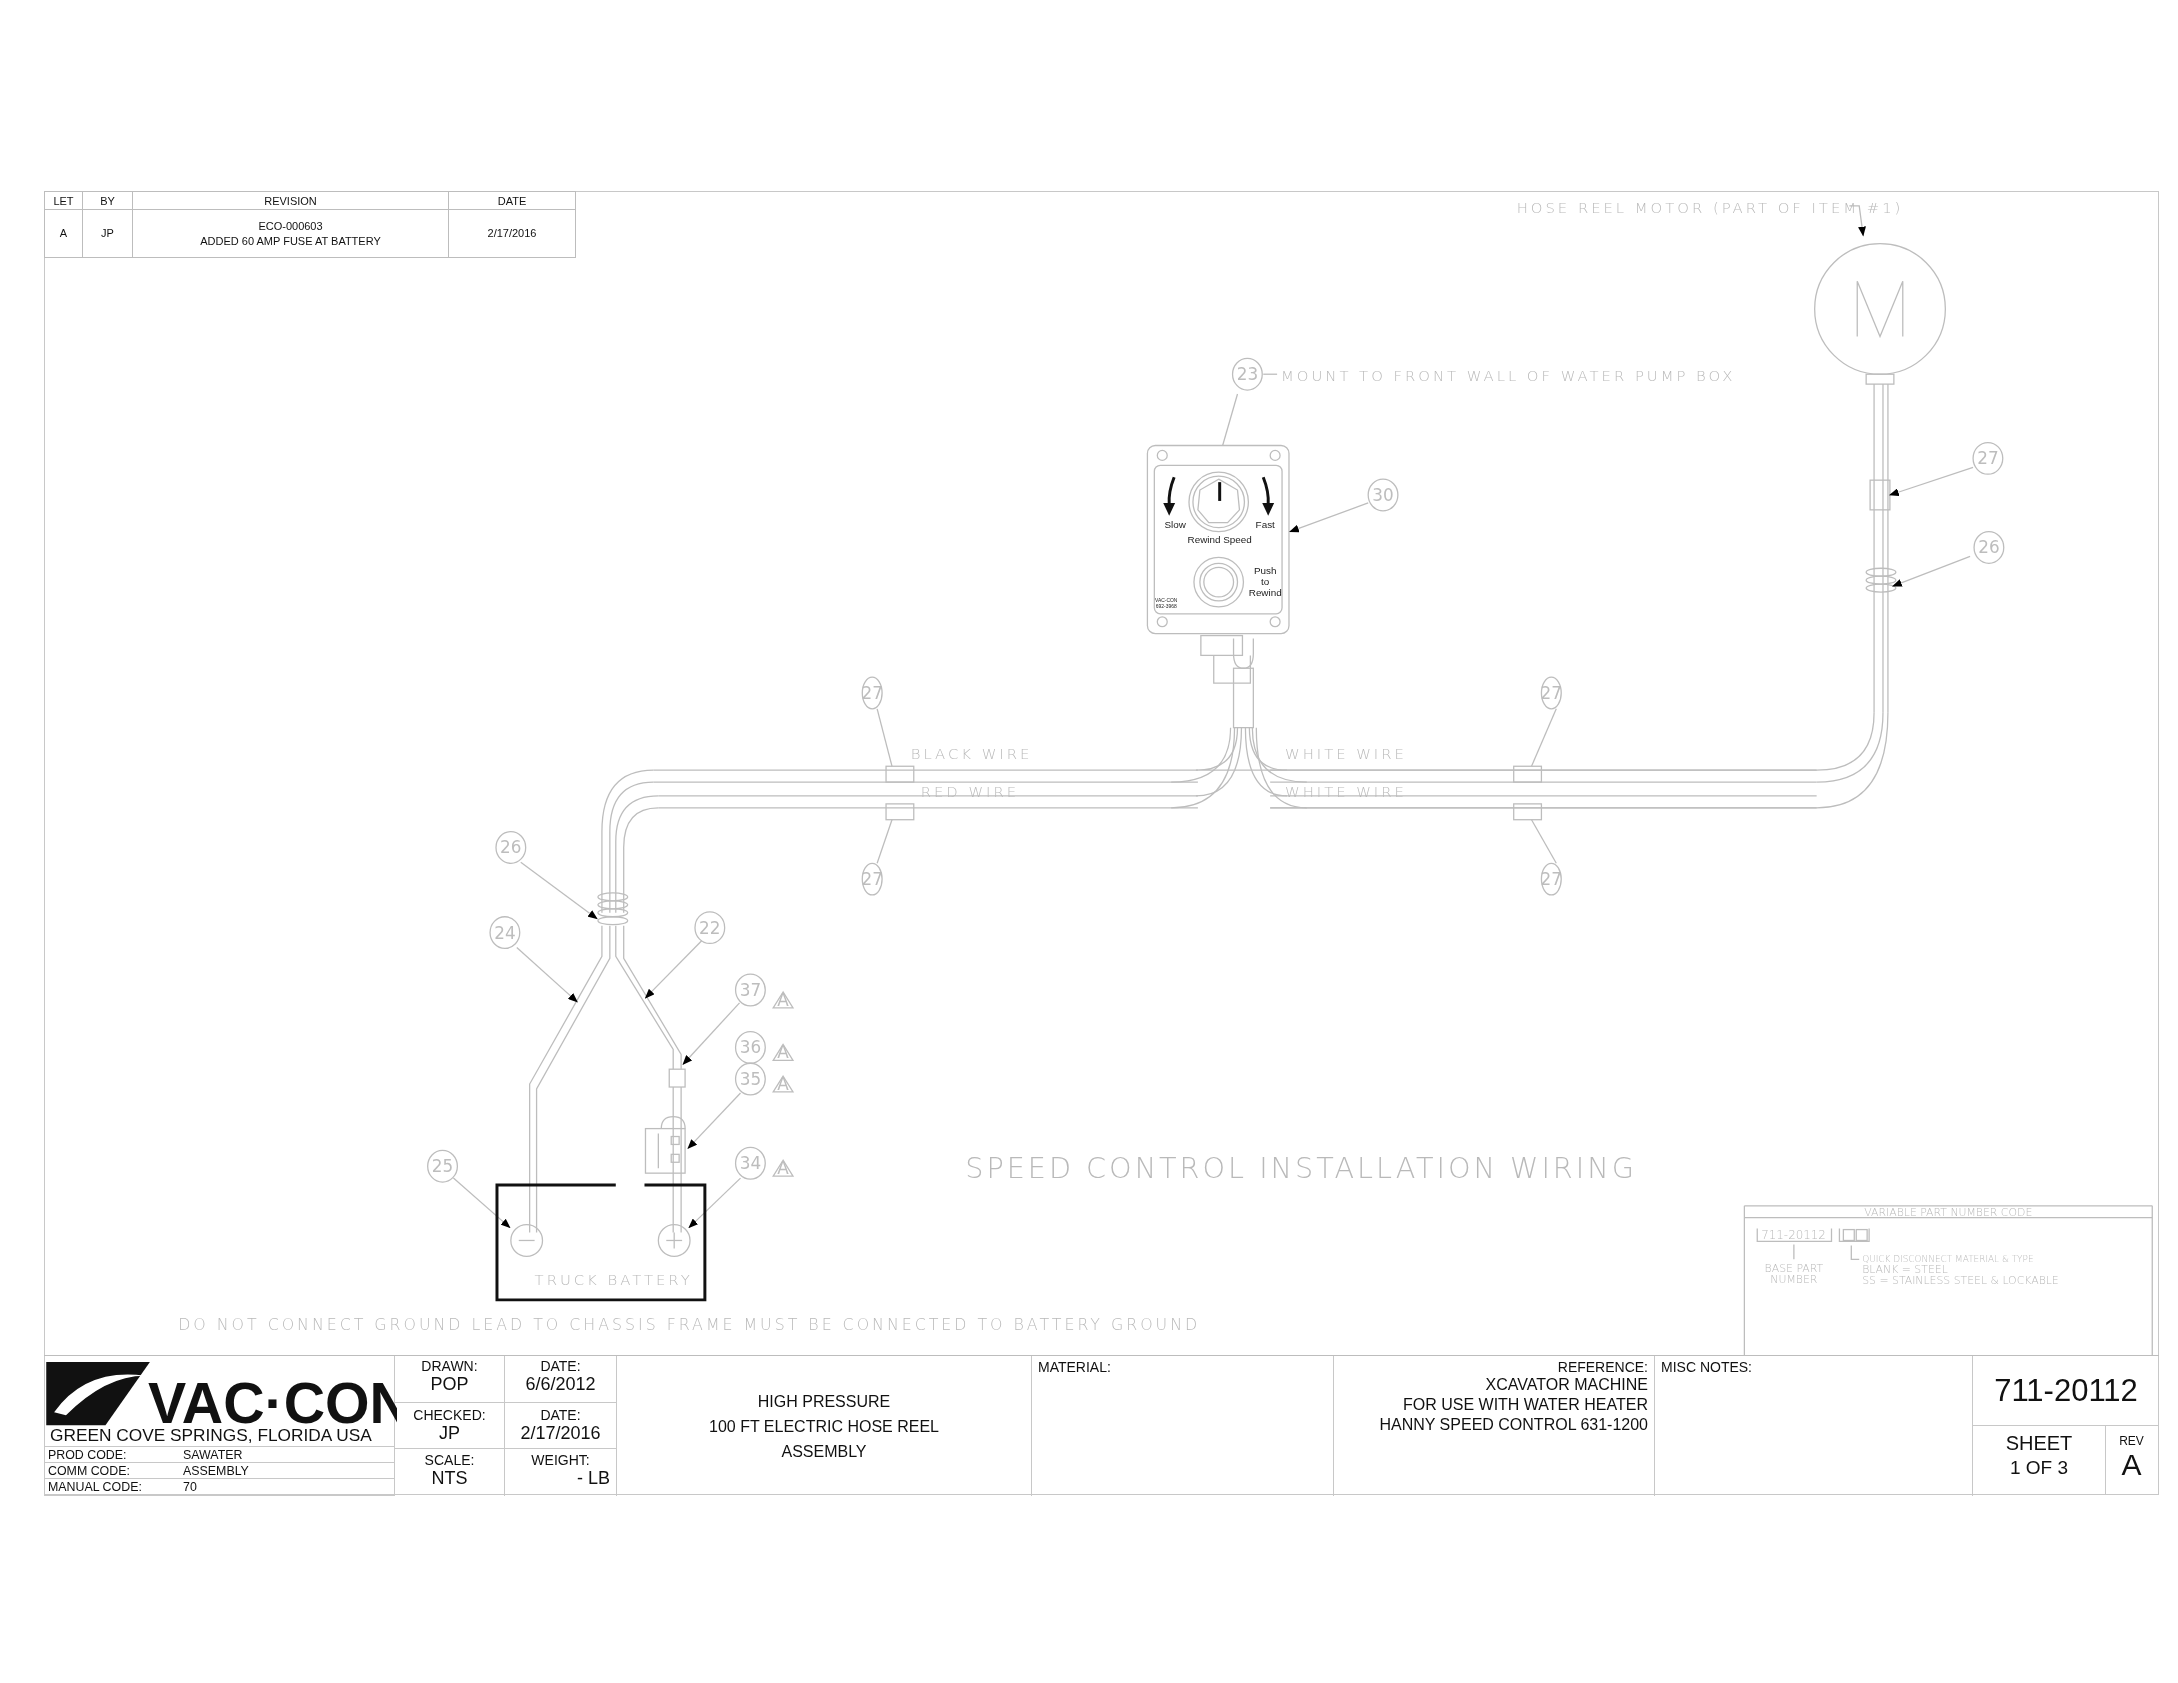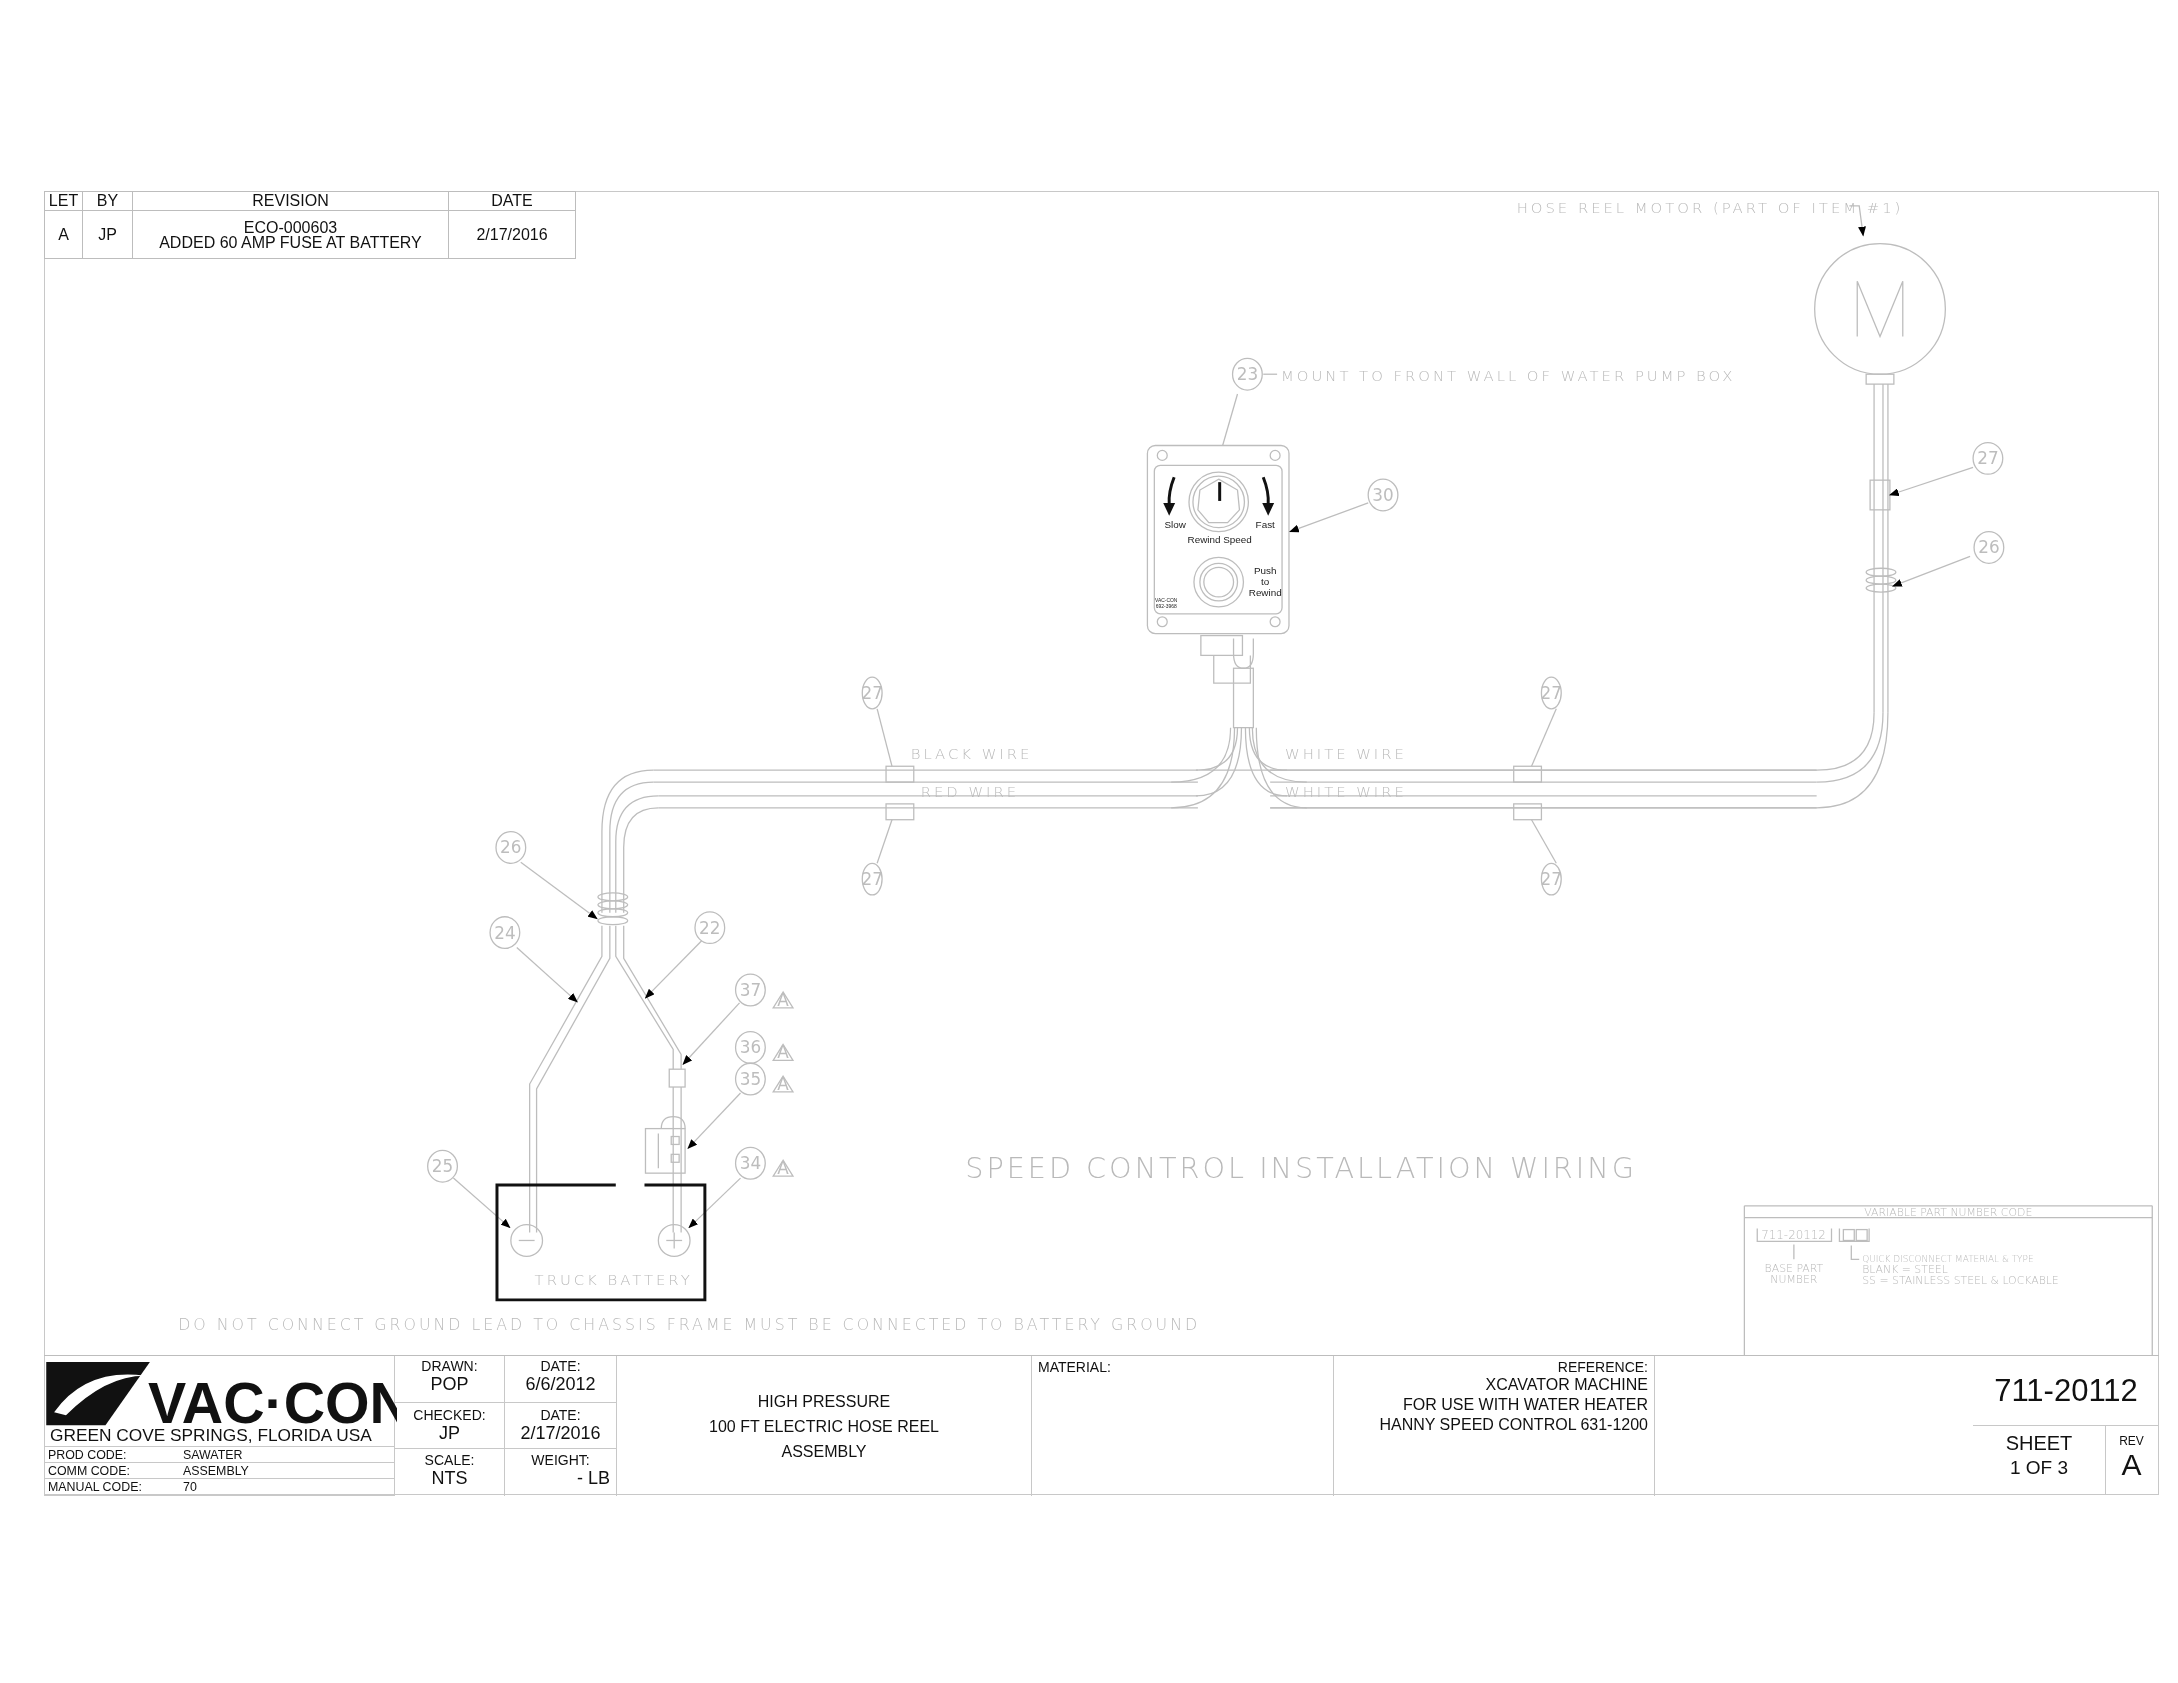--- a/index.html
+++ b/index.html
@@ -5,21 +5,21 @@
   html, body { margin:0; padding:0; background:#ffffff; }
   body { width:2178px; height:1683px; position:relative; overflow:hidden; font-family:"Liberation Sans", sans-serif; color:#111; }
   .sheet { position:absolute; left:44px; top:191px; width:2115px; height:1304px; border:1px solid #c8c8c8; box-sizing:border-box; }
   svg.drawing { position:absolute; left:0; top:0; width:2178px; height:1683px; }
   .cad { font-family:"DejaVu Sans", sans-serif; fill:#b9b9b9; font-weight:200; letter-spacing:3px; }
   .cad-sm { font-family:"DejaVu Sans", sans-serif; fill:#b9b9b9; font-weight:200; }
   .bal { font-family:"DejaVu Sans", sans-serif; fill:#bdbdbd; font-size:17px; text-anchor:middle; }
   .panel-t { font-family:"Liberation Sans", sans-serif; fill:#222; text-anchor:middle; }
 
   
-  table.rev { position:absolute; left:44px; top:191px; border-collapse:collapse; font-size:16px;border-radius:9px; }
+  table.rev { position:absolute; left:44px; top:191px; border-collapse:collapse; font-size:11px;border-radius:9px; }
   table.rev td, table.rev th { border:1px solid #bdbdbd; text-align:center; font-weight:normal; padding:0; }
   table.rev th { height:17px; }
   table.rev td { height:47px; line-height:15px; }
 
   
   .tb { position:absolute; left:44px; top:1355px; width:2115px; height:140px; border-top:1px solid #bdbdbd; box-sizing:border-box;padding-left:31px; }
   .cell { position:absolute; box-sizing:border-box; border-right:1px solid #c8c8c8; border-bottom:1px solid #c8c8c8; }
   .lbl { font-size:14px; color:#111; }
   .val { font-size:18px; color:#111; }
   .center { text-align:center; }
@@ -332,20 +332,23 @@
     <div class="lbl">MATERIAL:</div>
   </div>
 
   <div class="cell" style="left:1290px;top:0;width:321px;height:140px;border-bottom:none;padding:3px 6px;line-height:20px;text-align:right;">
     <div class="lbl" style="line-height:16px">REFERENCE:</div>
     <div style="font-size:16px">XCAVATOR MACHINE</div>
     <div style="font-size:16px">FOR USE WITH WATER HEATER</div>
     <div style="font-size:16px">HANNY SPEED CONTROL 631-1200</div>
   </div>
 
+  <div class="cell" style="left:1611px;top:0;width:318px;height:140px;border-bottom:none;padding:3px 6px;">
+    <div class="lbl">MISC NOTES:</div>
+  </div>
 
   <div class="cell center" style="left:1929px;top:0;width:186px;height:70px;border-right:none;font-size:31px;padding-top:17px;">711-20112</div>
   <div class="cell center" style="left:1929px;top:70px;width:133px;height:69px;border-bottom:none;">
     <div style="font-size:20px;margin-top:6px">SHEET</div>
     <div style="font-size:19px;margin-top:2px">1 OF 3</div>
   </div>
   <div class="cell center" style="left:2061px;top:70px;width:53px;height:69px;border-bottom:none;border-right:none;">
     <div style="font-size:12px;margin-top:8px">REV</div>
     <div style="font-size:30px;">A</div>
   </div>

